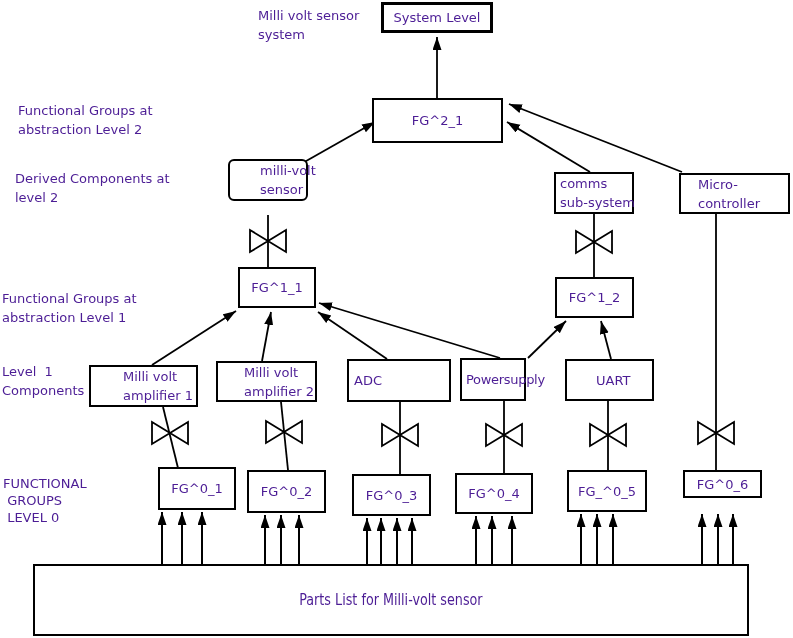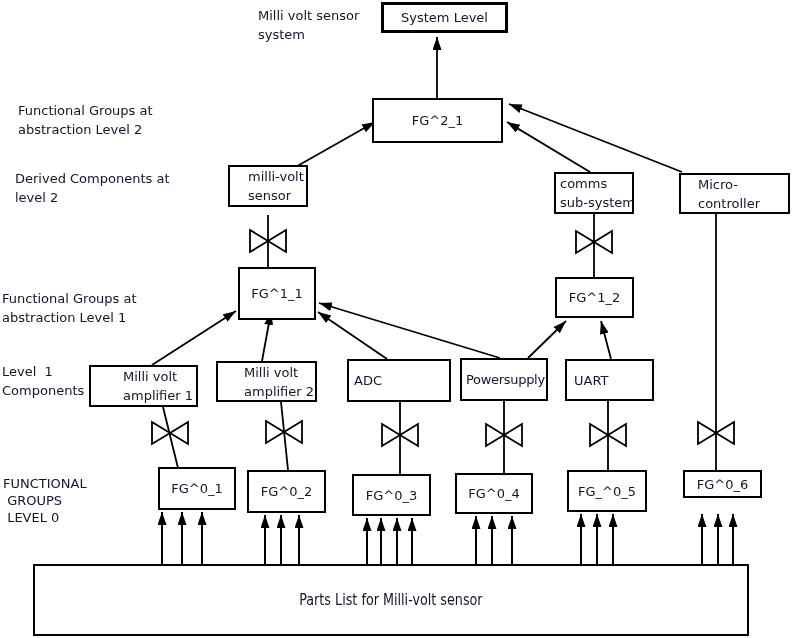--- a/index.html
+++ b/index.html
@@ -1,18 +1,18 @@
 <!DOCTYPE html>
 <html><head>
 <meta charset="utf-8">
 <style>
   html,body{margin:0;padding:0;background:#fff;}
   .canvas{
     position:relative;width:793px;height:638px;background:#ffffff;
-    font-family:"DejaVu Sans","Liberation Sans",sans-serif;color:#0f172a;
+    font-family:"DejaVu Sans","Liberation Sans",sans-serif;color:#4c1d95;
     overflow:hidden;
   }
   .canvas svg{position:absolute;left:0;top:0;}
   .box{
     position:absolute;background:#fff;border:2px solid #000;box-sizing:border-box;
     display:flex;align-items:center;font-size:13px;line-height:19px;white-space:pre;
   }
   .box.center{justify-content:center;text-align:center;}
   .lbl{position:absolute;font-size:13px;line-height:19px;white-space:pre;}
   .squeeze{display:inline-block;transform:scaleX(0.85);transform-origin:center;}
@@ -94,44 +94,44 @@
   <div class="lbl" style="left:15px;top:169px;">Derived Components at
 level 2</div>
   <div class="lbl" style="left:2px;top:289px;">Functional Groups at
 abstraction Level 1</div>
   <div class="lbl" style="left:2px;top:362px;">Level  1
 Components</div>
   <div class="lbl" style="left:3px;top:475px;line-height:17px;">FUNCTIONAL
  GROUPS
  LEVEL 0</div>
 
-  <div class="box center" style="left:381px;top:2px;width:127px;height:31px;border-width:3px;">
+  <div class="box center" style="left:381px;top:2px;width:112px;height:31px;border-width:3px;">
     <span>System Level</span>
   </div>
 
   <div class="box center" style="left:372px;top:98px;width:131px;height:45px;">
     <span>FG^2_1</span>
   </div>
 
-  <div class="box" style="left:228px;top:165px;width:80px;height:42px;padding-left:18px;">
+  <div class="box" style="left:228px;top:159px;width:80px;height:42px;padding-left:30px;border-radius:6px;">
     <span>milli-volt
 sensor</span>
   </div>
 
   <div class="box" style="left:554px;top:172px;width:80px;height:42px;padding-left:4px;">
     <span>comms
 sub-system</span>
   </div>
 
   <div class="box" style="left:679px;top:173px;width:111px;height:41px;padding-left:17px;">
     <span>Micro-
 controller</span>
   </div>
 
-  <div class="box center" style="left:238px;top:267px;width:78px;height:53px;">
+  <div class="box center" style="left:238px;top:267px;width:78px;height:41px;">
     <span>FG^1_1</span>
   </div>
 
   <div class="box center" style="left:555px;top:277px;width:79px;height:41px;">
     <span>FG^1_2</span>
   </div>
 
   <div class="box" style="left:89px;top:365px;width:109px;height:42px;padding-left:32px;">
     <span>Milli volt
 amplifier 1</span>
@@ -139,25 +139,25 @@
 
   <div class="box" style="left:216px;top:361px;width:101px;height:41px;padding-left:26px;">
     <span>Milli volt
 amplifier 2</span>
   </div>
 
   <div class="box" style="left:347px;top:359px;width:104px;height:43px;padding-left:5px;">
     <span>ADC</span>
   </div>
 
-  <div class="box" style="left:460px;top:358px;width:88px;height:43px;padding-left:4px;letter-spacing:-0.3px;">
+  <div class="box" style="left:460px;top:358px;width:66px;height:43px;padding-left:4px;letter-spacing:-0.3px;">
     <span>Powersupply</span>
   </div>
 
-  <div class="box" style="left:565px;top:359px;width:89px;height:42px;padding-left:7px;text-align:right;">
+  <div class="box" style="left:565px;top:359px;width:89px;height:42px;padding-left:29px;text-align:right;">
     <span>UART</span>
   </div>
 
   <div class="box center" style="left:140px;top:467px;width:78px;height:43px;margin-left:18px;">
     <span>FG^0_1</span>
   </div>
 
   <div class="box center" style="left:247px;top:470px;width:79px;height:43px;">
     <span>FG^0_2</span>
   </div>

